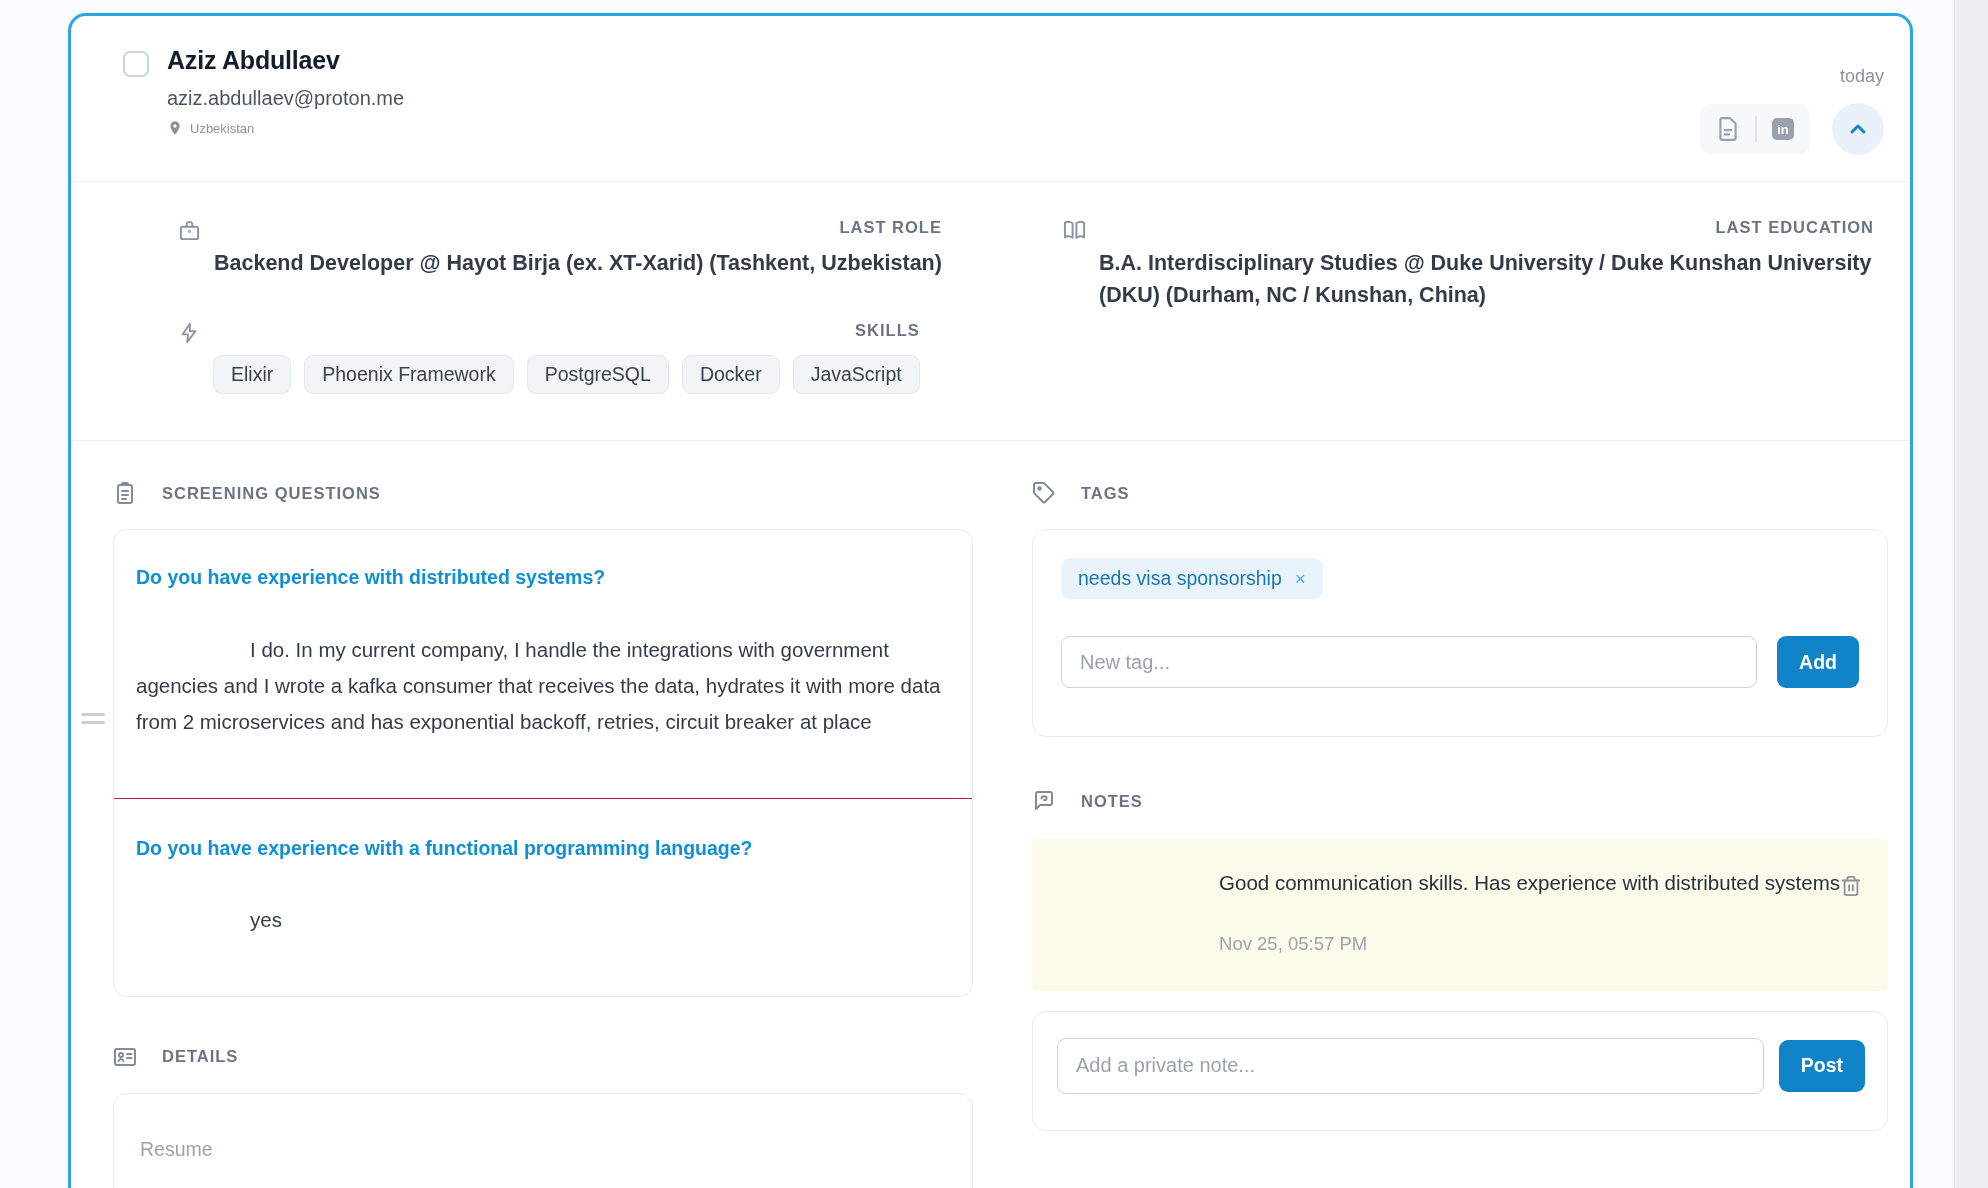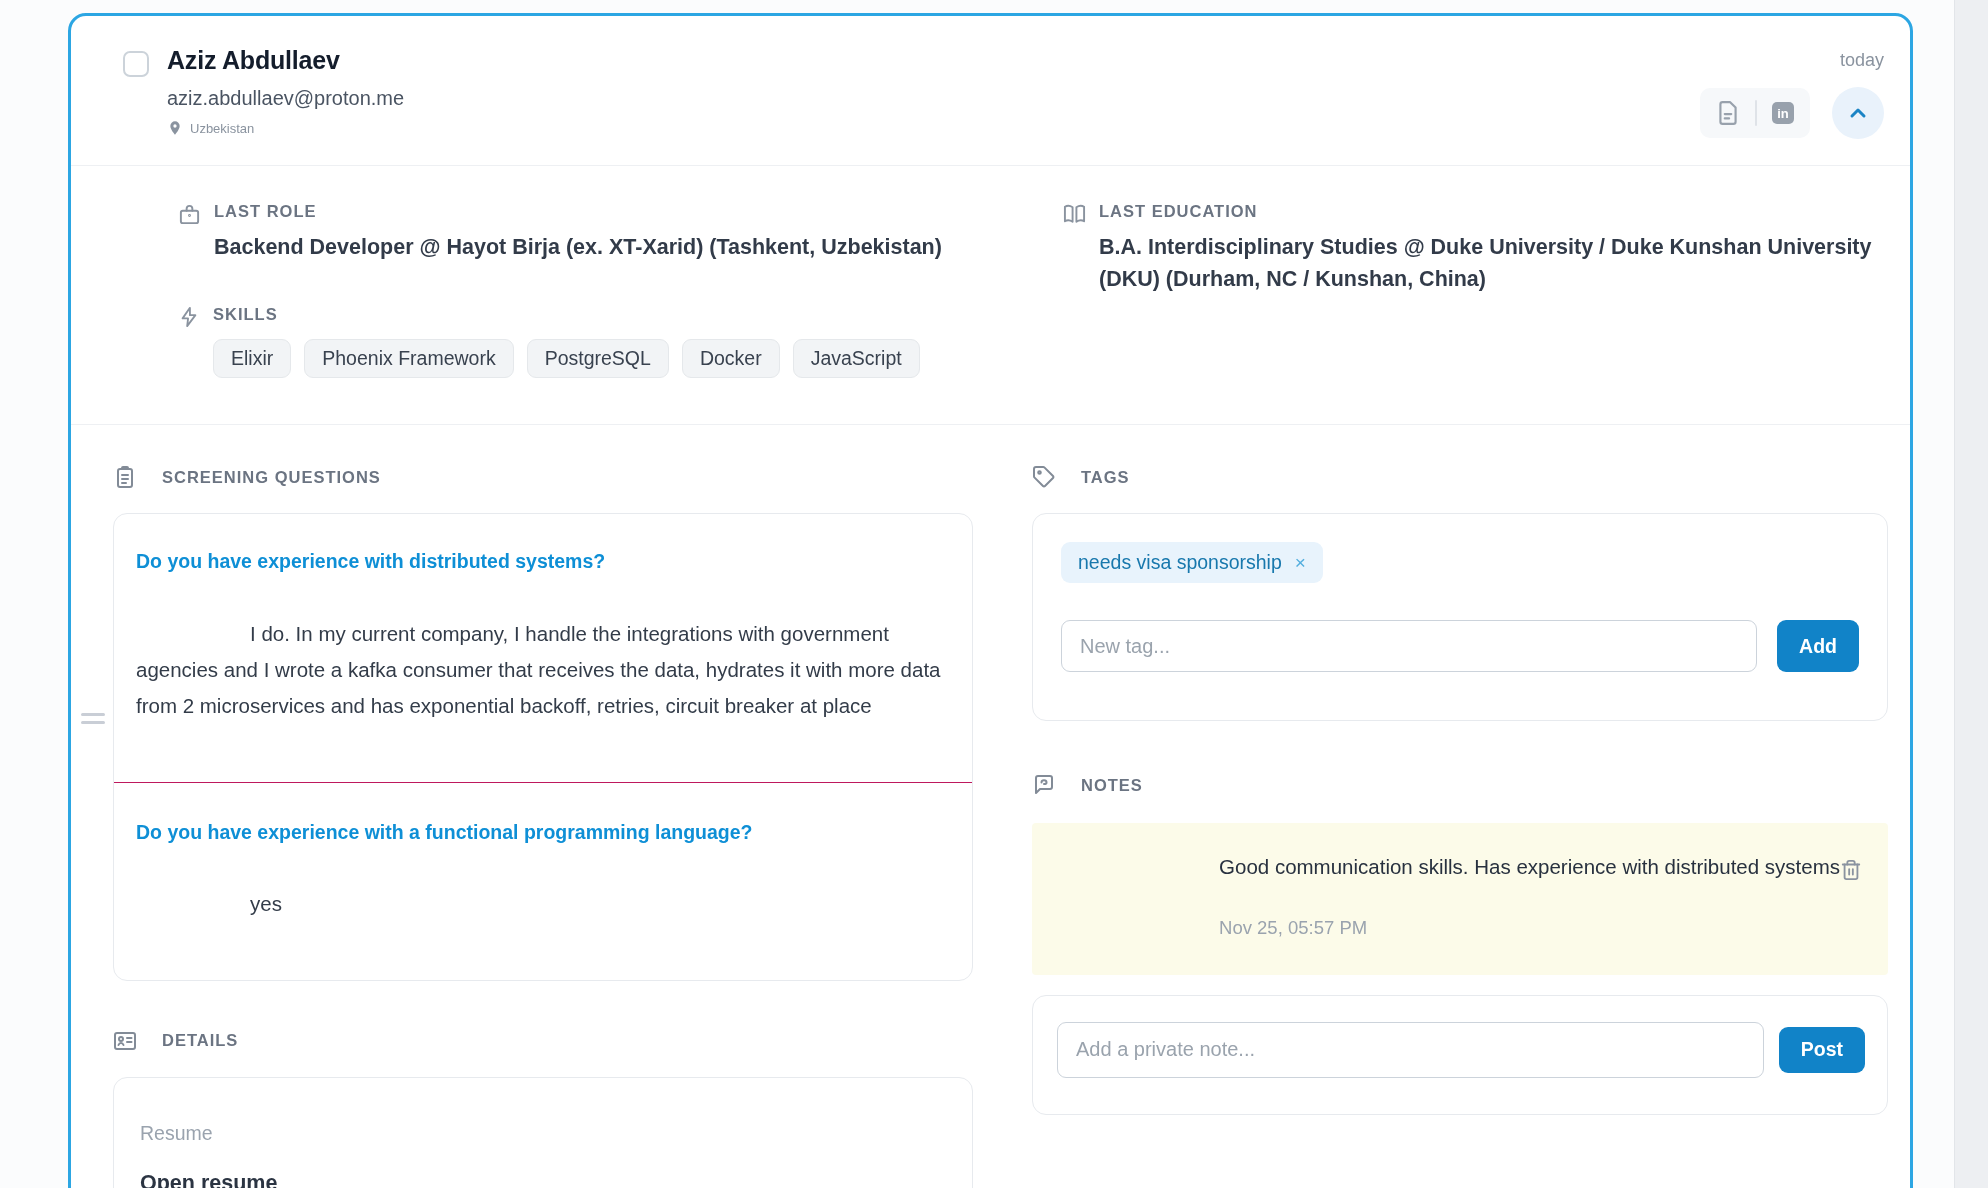--- a/index.html
+++ b/index.html
@@ -28,40 +28,40 @@
     display:flex; justify-content:space-between; align-items:flex-start;
     padding:30px 26px 26px 52px; border-bottom:1px solid #eef0f3;
   }
   .header-left { display:flex; gap:18px; }
   .checkbox { width:26px; height:26px; border:2px solid #ccd3da; border-radius:7px; background:#fff; margin-top:5px; }
   .name { font-size:25px; font-weight:700; color:#141d2c; letter-spacing:-0.2px; }
   .email { font-size:20px; color:#4a5462; margin-top:12px; }
   .loc-row { display:flex; align-items:center; gap:7px; margin-top:10px; color:#8a939f; }
   .loc-row .txt { font-size:13px; }
   .header-right { display:flex; flex-direction:column; align-items:flex-end; }
-  .timestamp { font-size:18px; color:#8a939f; margin-top:4px; }
+  .timestamp { font-size:18px; color:#8a939f; margin-top:20px; }
   .actions { display:flex; align-items:center; gap:22px; margin-top:16px; }
   .icon-pill {
     display:flex; align-items:center; gap:14px; background:#f6f8fa;
     border-radius:10px; padding:12px 15px; color:#98a1ac;
   }
   .pill-divider { width:2px; height:26px; background:#dfe3e8; border-radius:1px; }
   .collapse-btn {
     width:52px; height:52px; border-radius:50%; background:#e9f2fb; border:none;
     display:flex; align-items:center; justify-content:center; color:#1b84c5; cursor:pointer;
   }
 
   
   .profile {
     display:grid; grid-template-columns:885px 1fr;
     padding:36px 36px 46px 107px; border-bottom:1px solid #eef0f3;
   }
   .p-item { display:flex; gap:13px; }
   .p-item .p-icon { color:#8a939f; margin-top:1px; flex:none; }
-  .sec-label { font-size:16.5px; font-weight:700; color:#6b7482; letter-spacing:1px; }
+  .sec-label { font-size:16.5px; font-weight:700; color:#6b7482; letter-spacing:1px;text-align:right; }
   .p-value { font-size:21.5px; font-weight:600; color:#323b49; line-height:1.5; margin-top:10px; max-width:790px; }
   .skills-block { margin-top:42px; }
   .chips { display:flex; gap:13px; margin-top:15px; flex-wrap:wrap; }
   .chip {
     background:#f2f4f6; border:1px solid #e5e8eb; border-radius:9px;
     padding:7px 17px; font-size:19.5px; color:#39424f;
   }
 
   
   .lower { display:grid; grid-template-columns:860px 856px; column-gap:59px; padding:40px 0 0 42px; }
@@ -94,21 +94,21 @@
     background:#fff; outline:none;
   }
   .text-input::placeholder { color:#9aa3ad; }
   .btn-blue {
     background:#1183c8; color:#fff; border:none; border-radius:9px;
     font-size:19.5px; font-weight:700; cursor:pointer;
     font-family:"Liberation Sans", sans-serif;
     text-align:center;
   }
   .add-btn { width:82px; height:52px; }
-  .post-btn { width:86px; height:46px; flex:none; }
+  .post-btn { width:86px; height:52px; flex:none; }
 
   
   .notes-block { margin-top:52px; }
   .note-card {
     background:#fcfbe9; border-radius:4px; margin-top:26px;
     padding:30px 26px 36px 28px; display:flex; justify-content:flex-end;
   }
   .note-text { font-size:20.5px; color:#28313f; line-height:1.4; }
   .note-time { font-size:18.5px; color:#9aa3ae; margin-top:35px; }
   .trash-btn { background:none; border:none; color:#8a939f; cursor:pointer; height:26px; margin-top:4px; }

